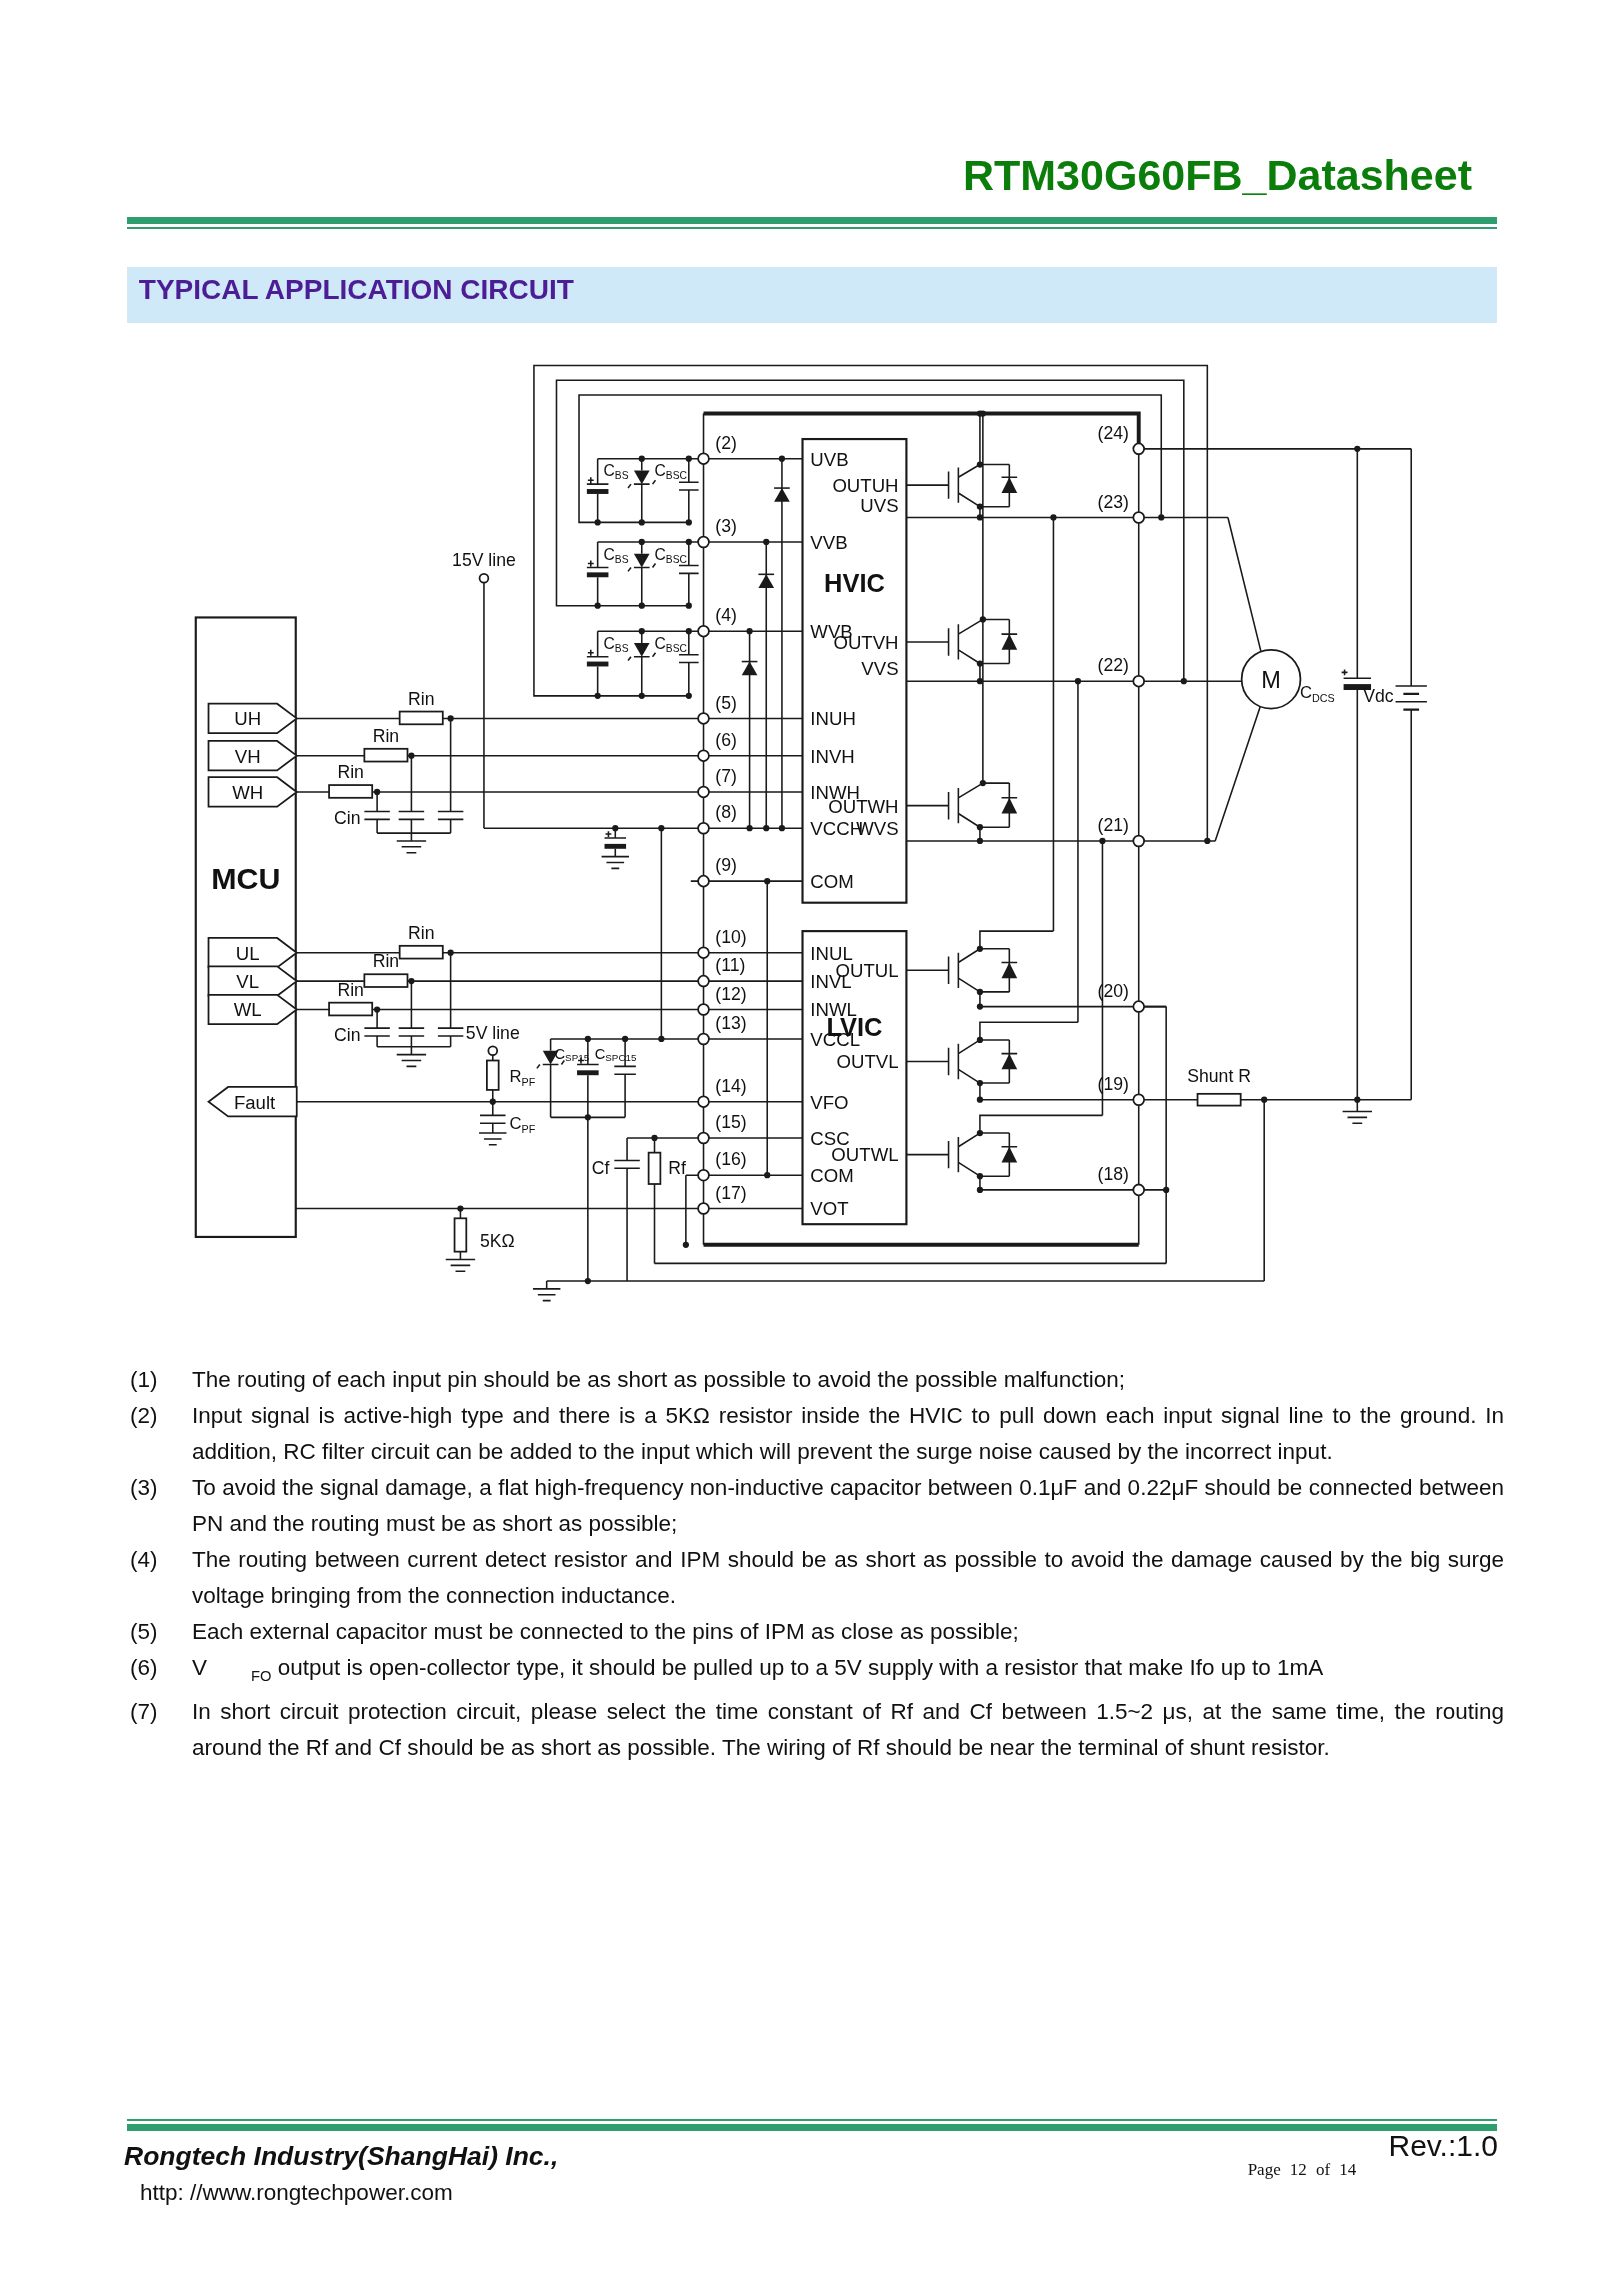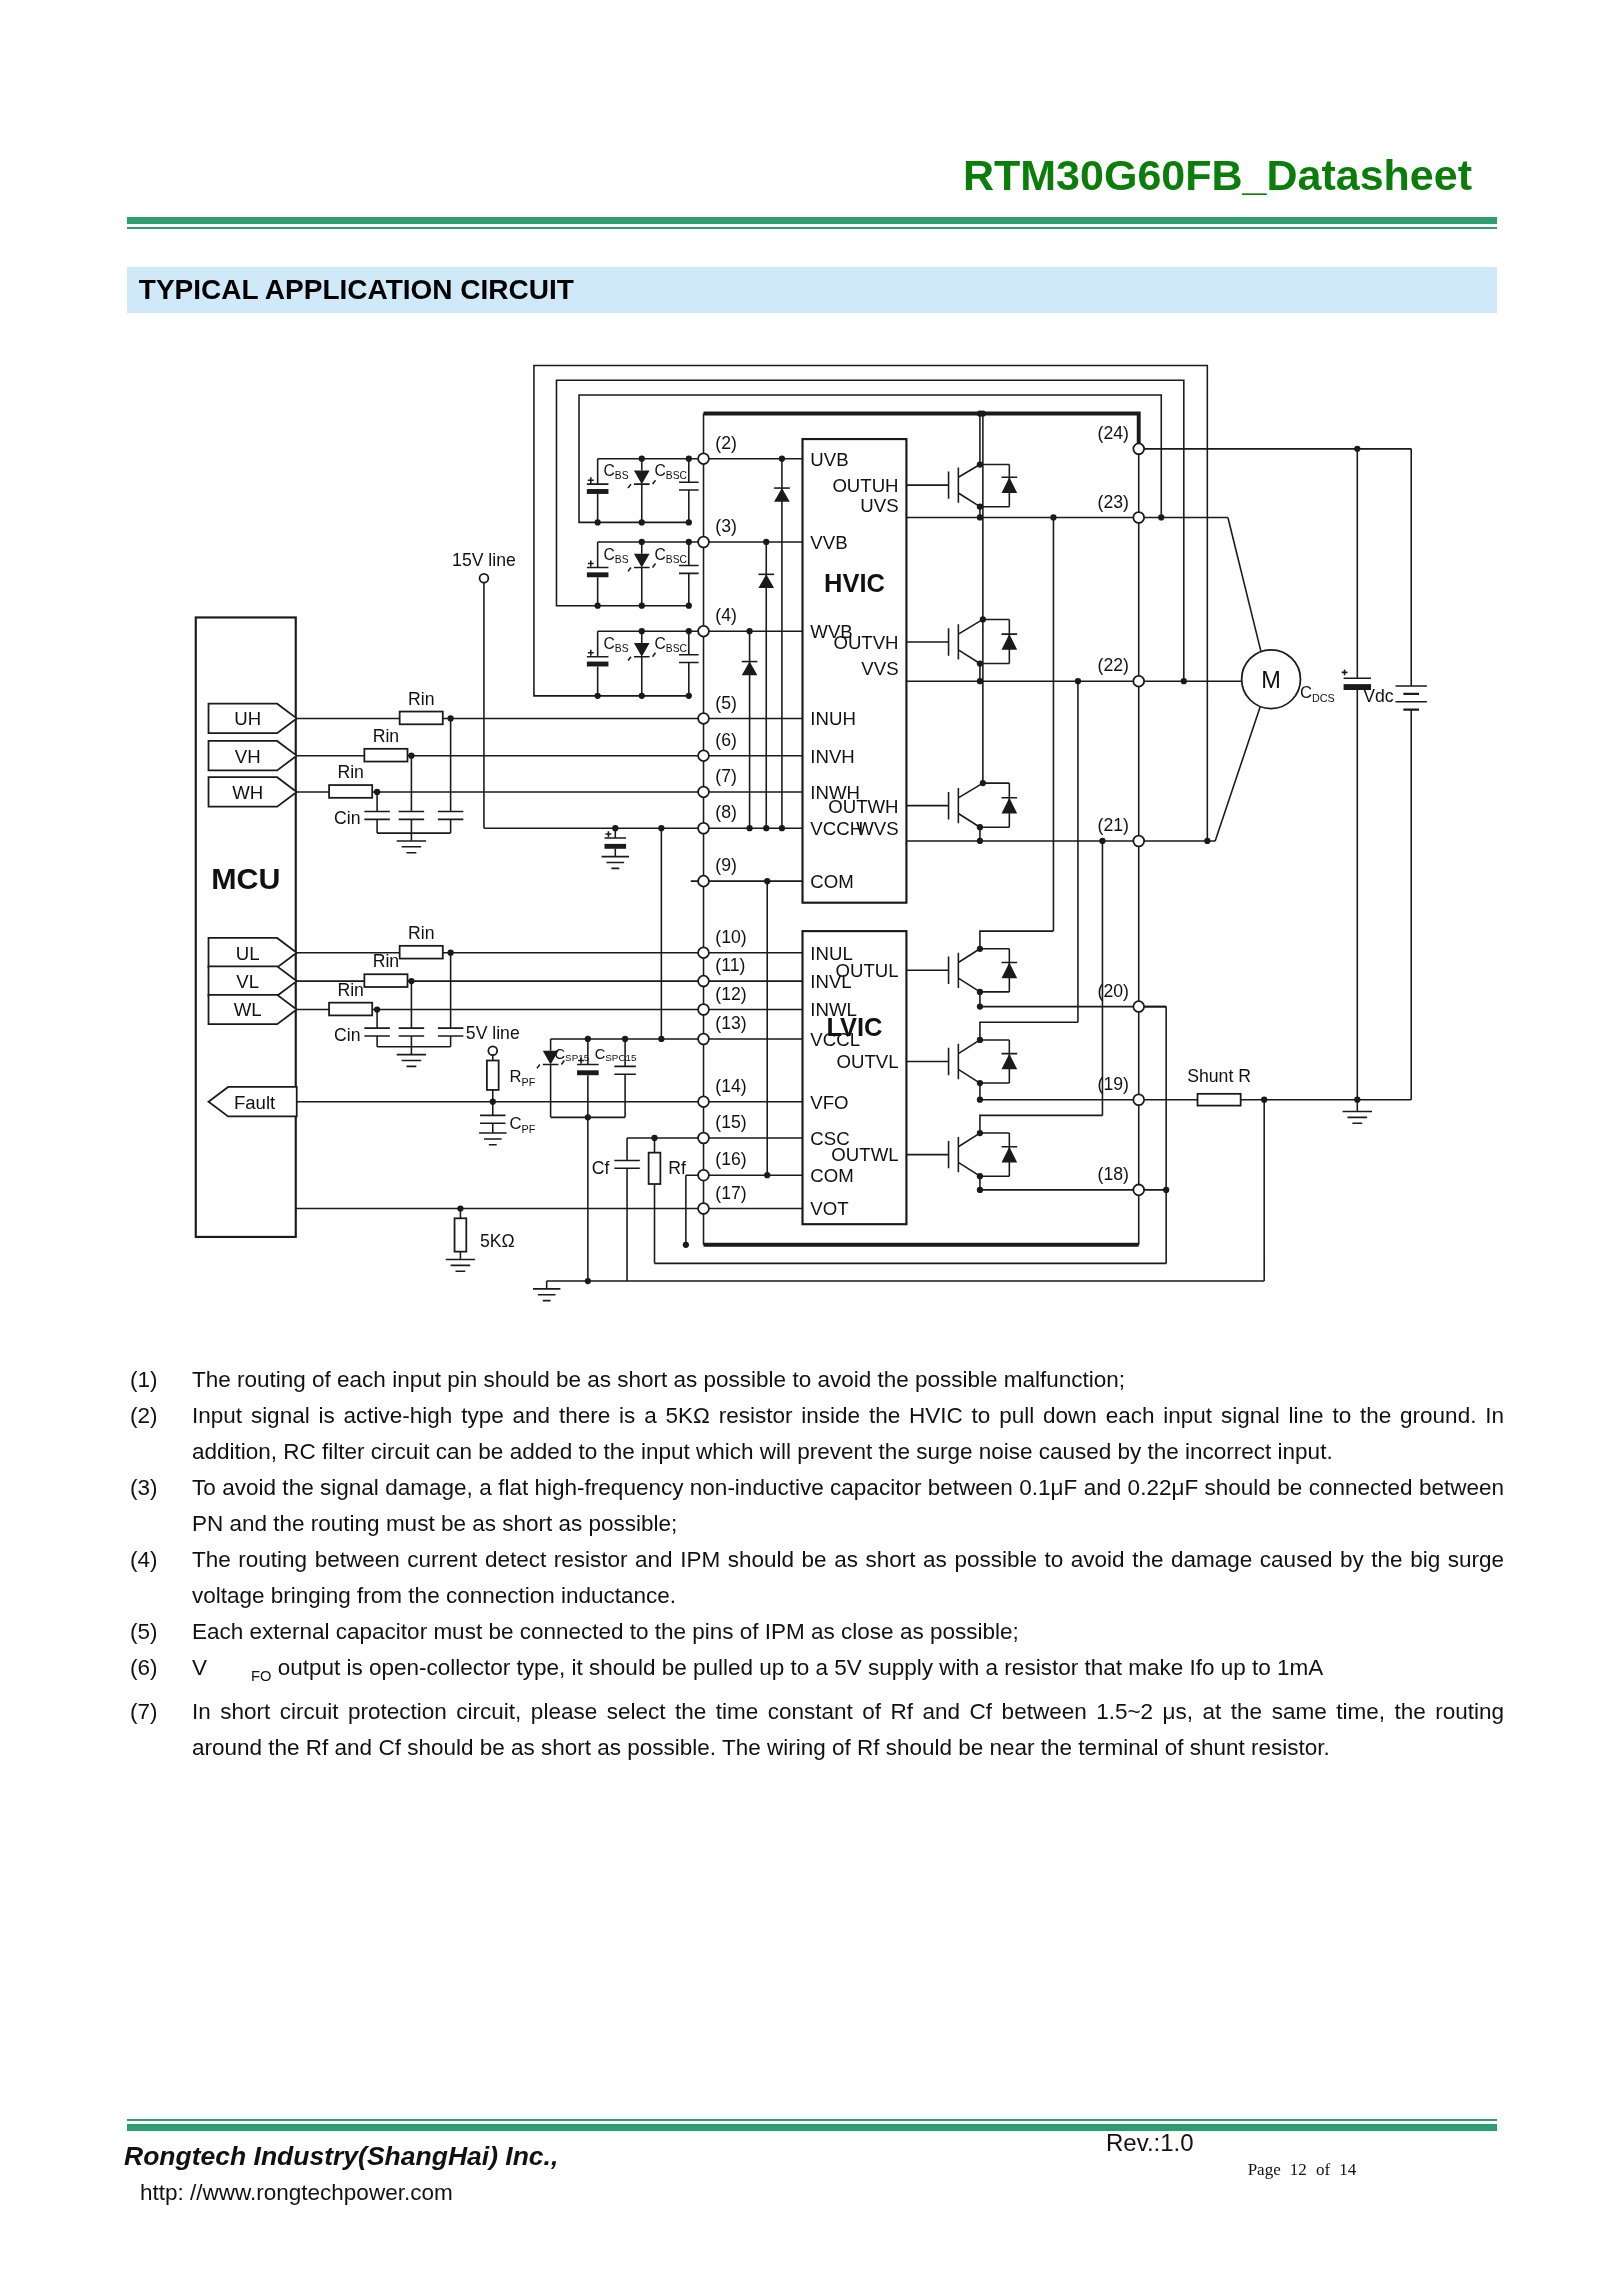--- a/index.html
+++ b/index.html
@@ -8,41 +8,41 @@
   .abs{position:absolute;}
   
   .doc-title{top:147px;left:127px;width:1345px;height:57px;text-align:right;
              font-size:43px;font-weight:bold;color:var(--green_text,#0a7d0a);line-height:57px;}
   .rule-top{top:217px;left:127px;width:1370px;}
   .rule-bot{top:2119px;left:127px;width:1370px;}
   .rule-thick{height:6.9px;background:var(--green_rule,#2f9e6e);}
   .rule-thin{height:2px;background:var(--green_rule,#2f9e6e);margin-top:2.9px;}
   .rule-thin-first{height:2px;background:var(--green_rule,#2f9e6e);margin-bottom:2.9px;}
   
-  .section-bar{top:267px;left:127px;width:1358px;height:46px;background:var(--section_bg,#cfe9f8);
-               font-size:28px;font-weight:bold;line-height:46px;padding-left:11.8px;color:#000000;}
+  .section-bar{top:267px;left:127px;width:1358px;height:56px;background:var(--section_bg,#cfe9f8);
+               font-size:28px;font-weight:bold;line-height:46px;padding-left:11.8px;color:#4c1d95;}
   
   .circuit{top:343px;left:176px;}
   .w{stroke:#1a1a1a;stroke-width:1.6;fill:none;}
   .w2{stroke:#1a1a1a;stroke-width:2.2;fill:none;}
   .wk{stroke:#1a1a1a;stroke-width:4;fill:none;}
   .cmp{stroke:#1a1a1a;stroke-width:1.8;fill:#fff;}
   .blk{fill:#1a1a1a;stroke:none;}
   svg text{fill:#111;font-family:"Liberation Sans",sans-serif;}
   
   .notes{top:1362px;left:130px;width:1374px;font-size:22.5px;line-height:36px;}
   .note-head{font-weight:bold;}
   .note-item{display:flex;}
   .note-num{width:62px;flex:none;}
   .note-text{flex:1;text-align:justify;}
   sub.fo{font-size:14.7px;margin-left:44px;}
   
   .footer-company{top:2141px;left:124px;font-size:26.5px;font-weight:bold;font-style:italic;}
   .footer-url{top:2180px;left:140px;font-size:22.5px;}
-  .footer-rev{top:2129px;left:1106px;width:392px;font-size:24px;}
+  .footer-rev{top:2129px;left:1106px;width:392px;text-align:right;font-size:30px;}
   .footer-page{top:2160px;left:1106px;width:392px;text-align:center;font-size:17px;word-spacing:4.9px;font-family:Liberation Serif, serif;}
 </style>
 </head>
 <body>
 
 <div class="abs doc-title">RTM30G60FB_Datasheet</div>
 <div class="abs rule-top">
   <div class="rule-thick"></div>
   <div class="rule-thin"></div>
 </div>

